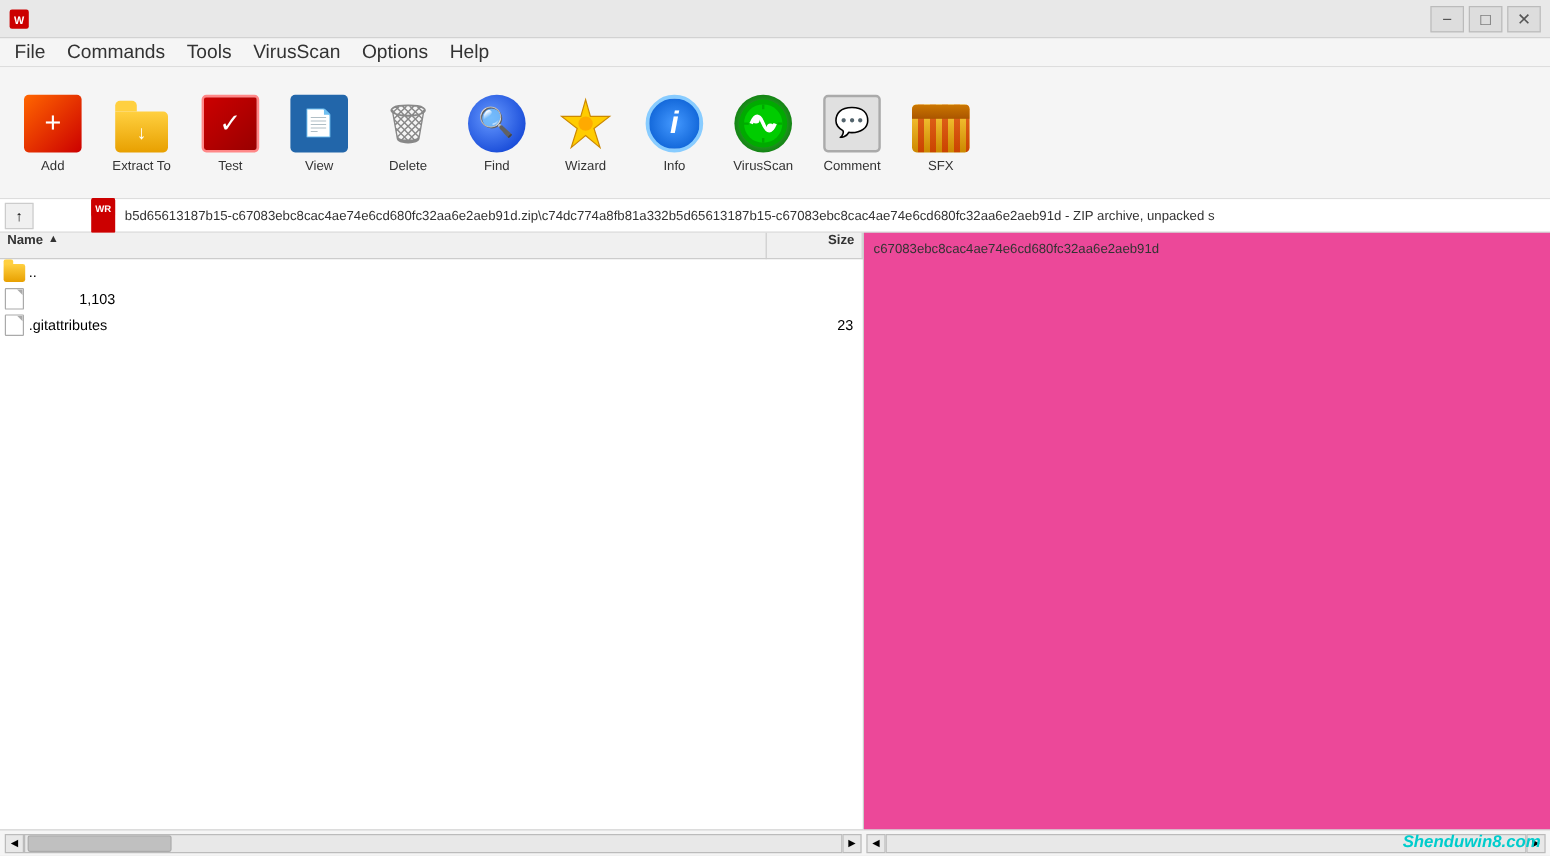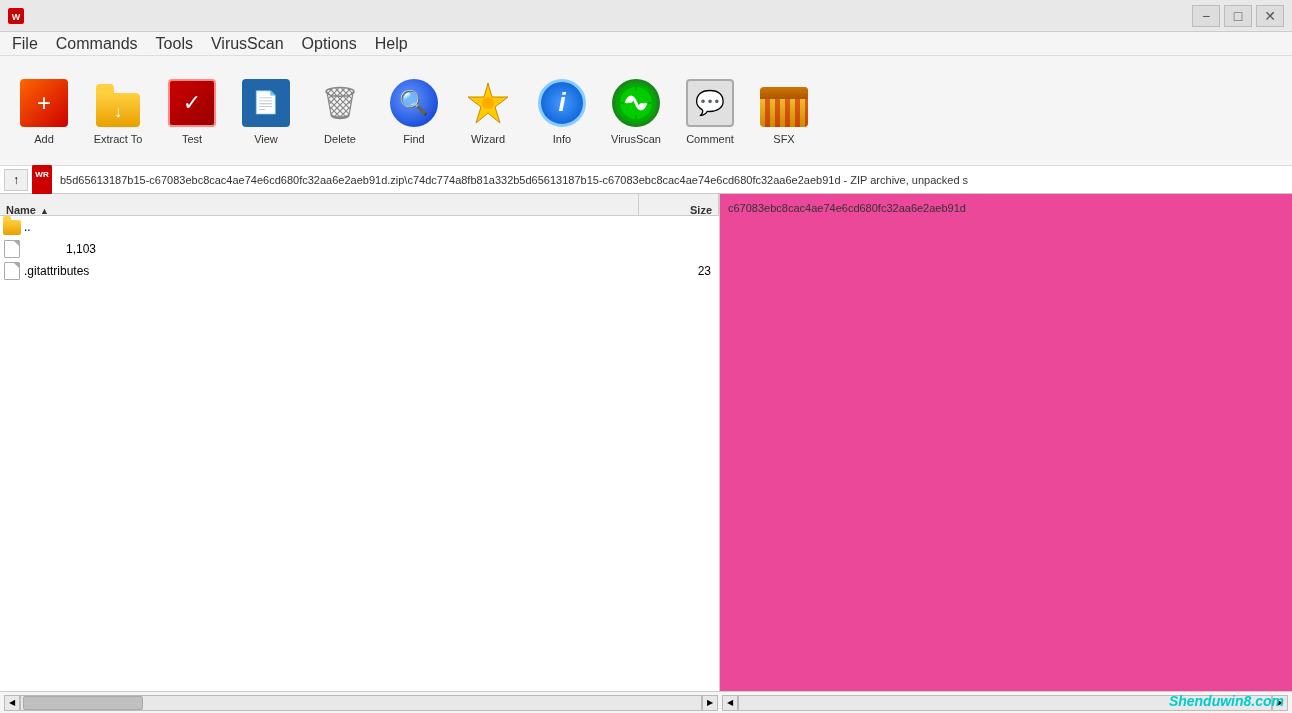--- a/index.html
+++ b/index.html
@@ -91,21 +91,21 @@
     #address-bar {
       height: 28px;
       background: white;
       border-bottom: 1px solid #ccc;
       display: flex;
       align-items: center;
       padding: 0 4px;
       gap: 4px;
     }
     .addr-btn { width: 24px; height: 22px; background: #f0f0f0; border: 1px solid #ccc; display: flex; align-items: center; justify-content: center; cursor: pointer; font-size: 12px; }
-    #addr-icon { width: 20px; height: 30px; background: #cc0000; border-radius: 2px; flex-shrink: 0; }
+    #addr-icon { width: 20px; height: 30px; background: #cc0000; border-radius: 2px; flex-shrink: 0; margin-left: 44px; }
     #addr-path { flex: 1; font-size: 11px; color: #333; white-space: nowrap; overflow: hidden; padding: 0 4px; }
 
     
     #main { display: flex; height: calc(713px - 32px - 24px - 110px - 28px - 22px); }
 
     
     #file-pane {
       width: 720px;
       flex-shrink: 0;
       display: flex;
@@ -114,21 +114,21 @@
       background: white;
     }
     #file-header {
       display: flex;
       background: #f0f0f0;
       border-bottom: 1px solid #ccc;
       height: 22px;
     }
     .col-header {
       display: flex;
-      align-items: flex-end;
+      align-items: flex-start;
       padding: 0 6px;
       font-size: 11px;
       font-weight: bold;
       color: #333;
       border-right: 1px solid #ccc;
       cursor: pointer;
       height: 22px;
     }
     .col-name { flex: 1; }
     .col-size { width: 80px; justify-content: flex-end; }

